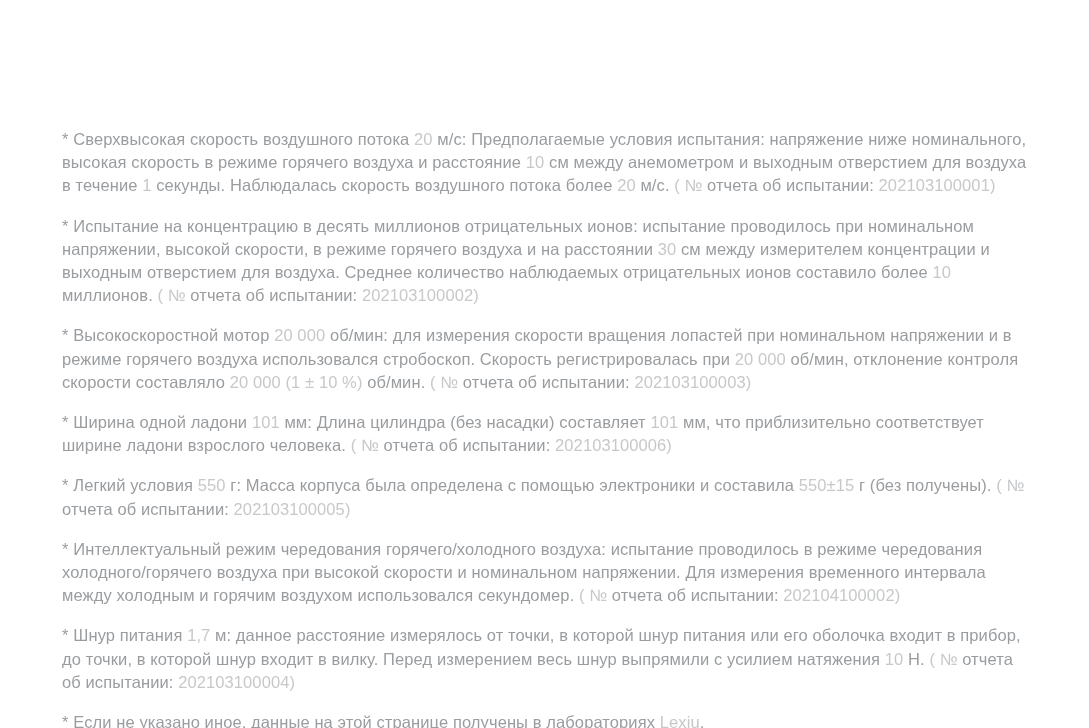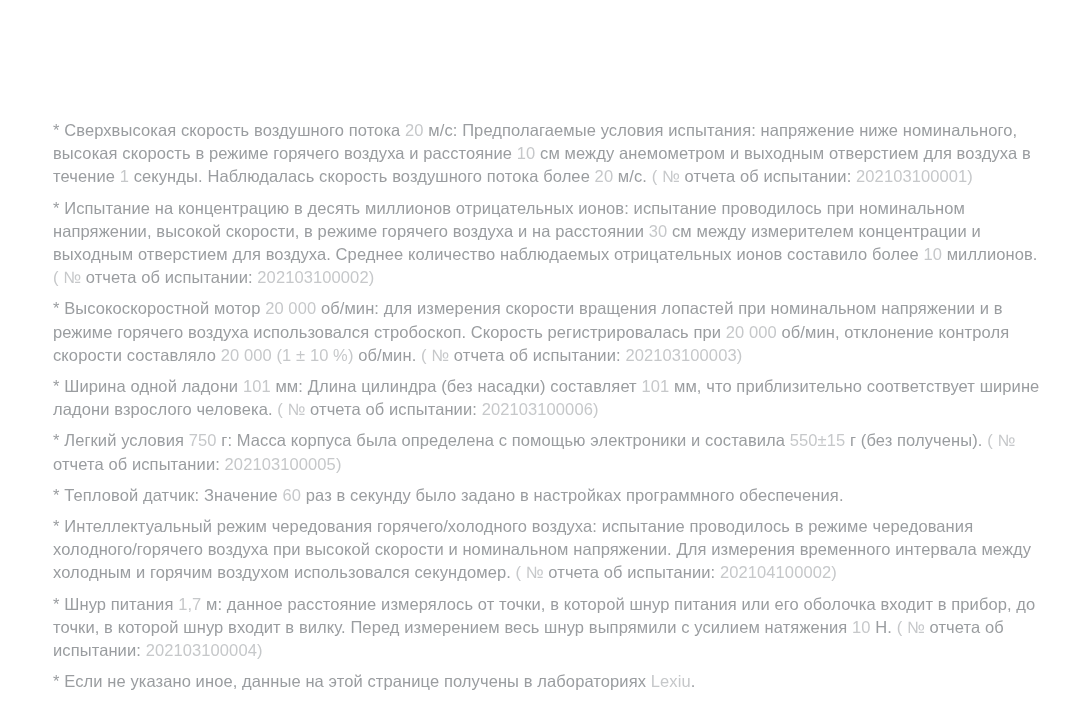--- a/index.html
+++ b/index.html
@@ -18,32 +18,31 @@
     position: absolute;
     left: 45px;
     top: 111px;
     width: 1004px;
     font-size: 16.5px;
     line-height: 23.2px;
     letter-spacing: 0.1px;
     color: var(--text-color, #9a9da0);
   }
   .footnotes p.fn {
-    margin: 8px;
+    margin: 17px;
     padding: 0;
   }
   .footnotes .seg { color: var(--text-color, #9a9da0); }
   .footnotes .seg.light { color: var(--value-color, #c6c8ca); }
 </style>
 </head>
 <body style="background: rgb(255, 255, 255);">
 
 <div class="footnotes">
     <p class="fn"><span class="seg">* Сверхвысокая скорость воздушного потока </span><span class="seg light">20</span><span class="seg"> м/с: Предполагаемые условия испытания: напряжение ниже номинального, высокая скорость в режиме горячего воздуха и расстояние </span><span class="seg light">10</span><span class="seg"> см между анемометром и выходным отверстием для воздуха в течение </span><span class="seg light">1</span><span class="seg"> секунды. Наблюдалась скорость воздушного потока более </span><span class="seg light">20</span><span class="seg"> м/с. </span><span class="seg light">(&nbsp;№</span><span class="seg"> отчета об испытании: </span><span class="seg light">202103100001)</span></p>
     <p class="fn"><span class="seg">* Испытание на концентрацию в десять миллионов отрицательных ионов: испытание проводилось при номинальном напряжении, высокой скорости, в режиме горячего воздуха и на расстоянии </span><span class="seg light">30</span><span class="seg"> см между измерителем концентрации и выходным отверстием для воздуха. Среднее количество наблюдаемых отрицательных ионов составило более </span><span class="seg light">10</span><span class="seg"> миллионов. </span><span class="seg light">(&nbsp;№</span><span class="seg"> отчета об испытании: </span><span class="seg light">202103100002)</span></p>
     <p class="fn"><span class="seg">* Высокоскоростной мотор </span><span class="seg light">20&nbsp;000</span><span class="seg"> об/мин: для измерения скорости вращения лопастей при номинальном напряжении и в режиме горячего воздуха использовался стробоскоп. Скорость регистрировалась при </span><span class="seg light">20&nbsp;000</span><span class="seg"> об/мин, отклонение контроля скорости составляло </span><span class="seg light">20&nbsp;000&nbsp;(1&nbsp;±&nbsp;10&nbsp;%)</span><span class="seg"> об/мин. </span><span class="seg light">(&nbsp;№</span><span class="seg"> отчета об испытании: </span><span class="seg light">202103100003)</span></p>
     <p class="fn"><span class="seg">* Ширина одной ладони </span><span class="seg light">101</span><span class="seg"> мм: Длина цилиндра (без насадки) составляет </span><span class="seg light">101</span><span class="seg"> мм, что приблизительно соответствует ширине ладони взрослого человека. </span><span class="seg light">(&nbsp;№</span><span class="seg"> отчета об испытании: </span><span class="seg light">202103100006)</span></p>
-    <p class="fn"><span class="seg">* Легкий условия </span><span class="seg light">750</span><span class="seg"> г: Масса корпуса была определена с помощью электроники и составила </span><span class="seg light">550±15</span><span class="seg"> г (без получены). </span><span class="seg light">(&nbsp;№</span><span class="seg"> отчета об испытании: </span><span class="seg light">202103100005)</span></p>
-    <p class="fn"><span class="seg">* Тепловой датчик: Значение </span><span class="seg light">60</span><span class="seg"> раз в секунду было задано в настройках программного обеспечения.</span></p>
+    <p class="fn"><span class="seg">* Легкий условия </span><span class="seg light">550</span><span class="seg"> г: Масса корпуса была определена с помощью электроники и составила </span><span class="seg light">550±15</span><span class="seg"> г (без получены). </span><span class="seg light">(&nbsp;№</span><span class="seg"> отчета об испытании: </span><span class="seg light">202103100005)</span></p>
     <p class="fn"><span class="seg">* Интеллектуальный режим чередования горячего/холодного воздуха: испытание проводилось в режиме чередования холодного/горячего воздуха при высокой скорости и номинальном напряжении. Для измерения временного интервала между холодным и горячим воздухом использовался секундомер. </span><span class="seg light">(&nbsp;№</span><span class="seg"> отчета об испытании: </span><span class="seg light">202104100002)</span></p>
     <p class="fn"><span class="seg">* Шнур питания </span><span class="seg light">1,7</span><span class="seg"> м: данное расстояние измерялось от точки, в которой шнур питания или его оболочка входит в прибор, до точки, в которой шнур входит в вилку. Перед измерением весь шнур выпрямили с усилием натяжения </span><span class="seg light">10</span><span class="seg"> Н. </span><span class="seg light">(&nbsp;№</span><span class="seg"> отчета об испытании: </span><span class="seg light">202103100004)</span></p>
     <p class="fn"><span class="seg">* Если не указано иное, данные на этой странице получены в лабораториях </span><span class="seg light">Lexiu</span><span class="seg">.</span></p>
   </div>
 
 </body></html>

